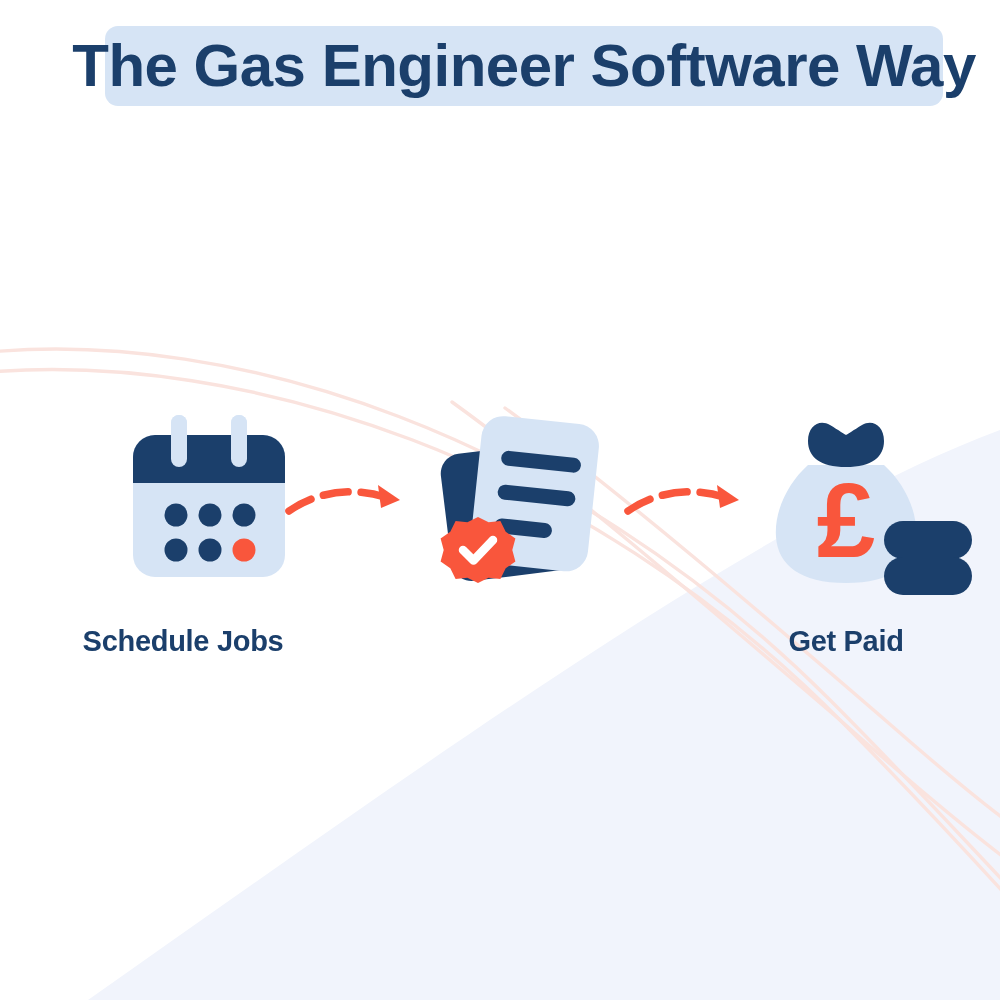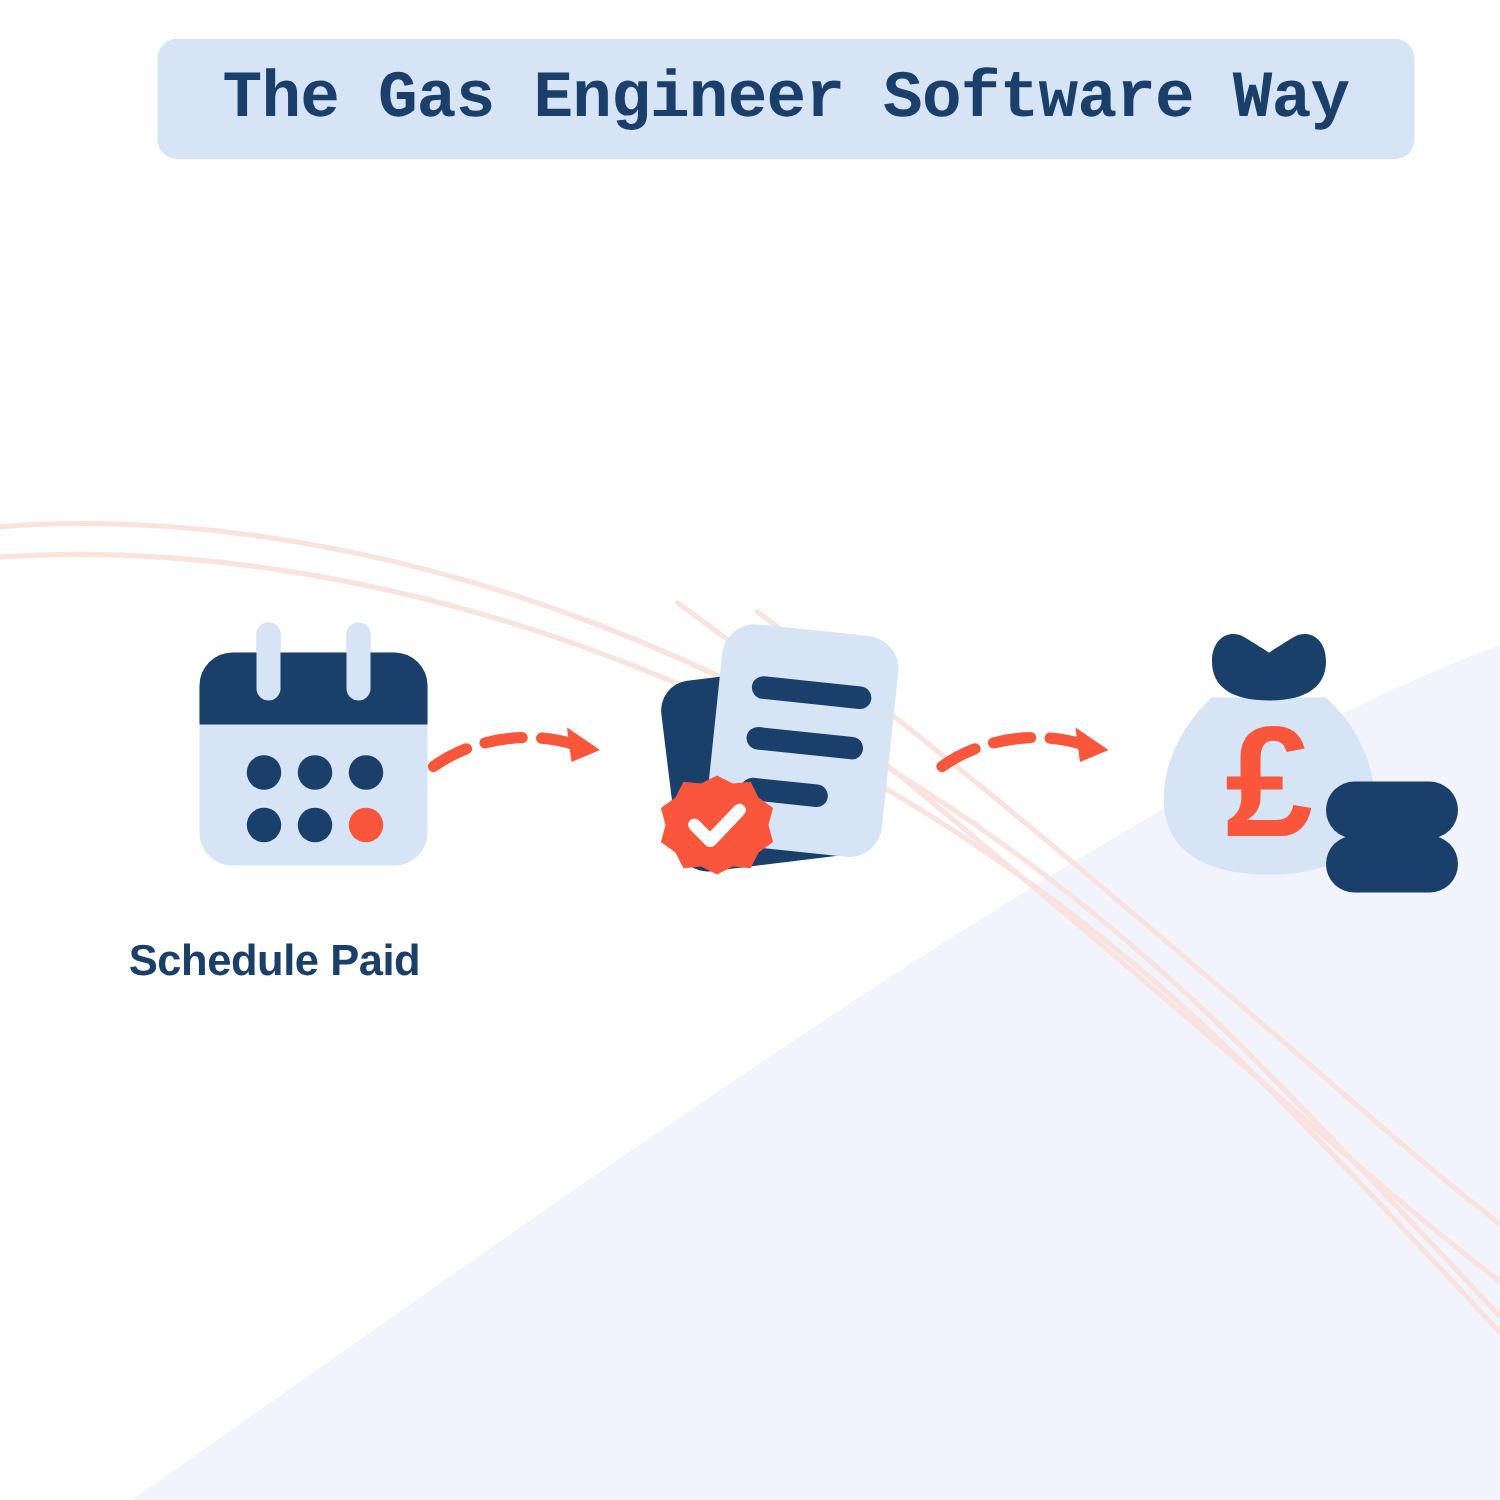--- a/index.html
+++ b/index.html
@@ -36,22 +36,22 @@
     top: 26px;
     width: 838px;
     height: 80px;
     background: #D6E4F5;
     border-radius: 13px;
     display: flex;
     align-items: center;
     justify-content: center;
   }
   .title-text {
-    font-family: Liberation Mono, monospace;
-    font-size: 44px;
+    font-family: Liberation Sans, sans-serif;
+    font-size: 60px;
     font-weight: bold;
     letter-spacing: -0.5px;
     color: #1B3F6B;
     white-space: nowrap;
     line-height: 1;
   }
 
   
   .steps-row {
     position: absolute;
@@ -134,21 +134,21 @@
 
           <circle cx="143" cy="110" r="11.5" fill="#1B3F6B"></circle>
           <circle cx="177" cy="110" r="11.5" fill="#1B3F6B"></circle>
           <circle cx="211" cy="110" r="11.5" fill="#1B3F6B"></circle>
 
           <circle cx="143" cy="145" r="11.5" fill="#1B3F6B"></circle>
           <circle cx="177" cy="145" r="11.5" fill="#1B3F6B"></circle>
           <circle cx="211" cy="145" r="11.5" fill="#F9563C"></circle>
         </svg>
       </div>
-      <div class="step-label">Schedule Paid</div>
+      <div class="step-label">Schedule Jobs</div>
     </div>
 
     <div class="step" id="step-2">
       <div class="step-icon">
         <svg viewBox="0 0 300 200" width="300" height="200" xmlns="http://www.w3.org/2000/svg">
 
           <g transform="rotate(-7 150 100)">
             <path d="M 78 62 A 20 20 0 0 1 98 42 L 186 42 A 20 20 0 0 1 206 62 L 206 150
                      A 20 20 0 0 1 186 170 L 98 170 A 20 20 0 0 1 78 150 Z" fill="#1B3F6B"></path>
           </g>
@@ -182,20 +182,21 @@
           <path d="M 112 36 C 112 20 124 14 134 20 C 142 25 150 30 150 30
                    C 150 30 158 25 166 20 C 176 14 188 20 188 36
                    C 188 52 176 62 150 62 C 124 62 112 52 112 36 Z" fill="#1B3F6B"></path>
 
           <text x="150" y="152" text-anchor="middle" font-family="Liberation Sans, sans-serif" font-size="105" font-weight="bold" fill="#F9563C">£</text>
 
           <rect x="188" y="116" width="88" height="38" rx="19" fill="#1B3F6B"></rect>
           <rect x="188" y="152" width="88" height="38" rx="19" fill="#1B3F6B"></rect>
         </svg>
       </div>
+      <div class="step-label">Get Paid</div>
     </div>
   </div>
 
   <svg class="connector" id="connector-1" viewBox="0 0 130 60" width="130" height="60" xmlns="http://www.w3.org/2000/svg">
     <path d="M 6 36 C 34 16 72 12 102 22" fill="none" stroke="#F9563C" stroke-width="7.5" stroke-linecap="round" stroke-dasharray="25 13"></path>
     <path d="M 95 10 L 117 25 L 98 33 Z" fill="#F9563C"></path>
   </svg>
 
   <svg class="connector" id="connector-2" viewBox="0 0 130 60" width="130" height="60" xmlns="http://www.w3.org/2000/svg">
     <path d="M 6 36 C 34 16 72 12 102 22" fill="none" stroke="#F9563C" stroke-width="7.5" stroke-linecap="round" stroke-dasharray="25 13"></path>

